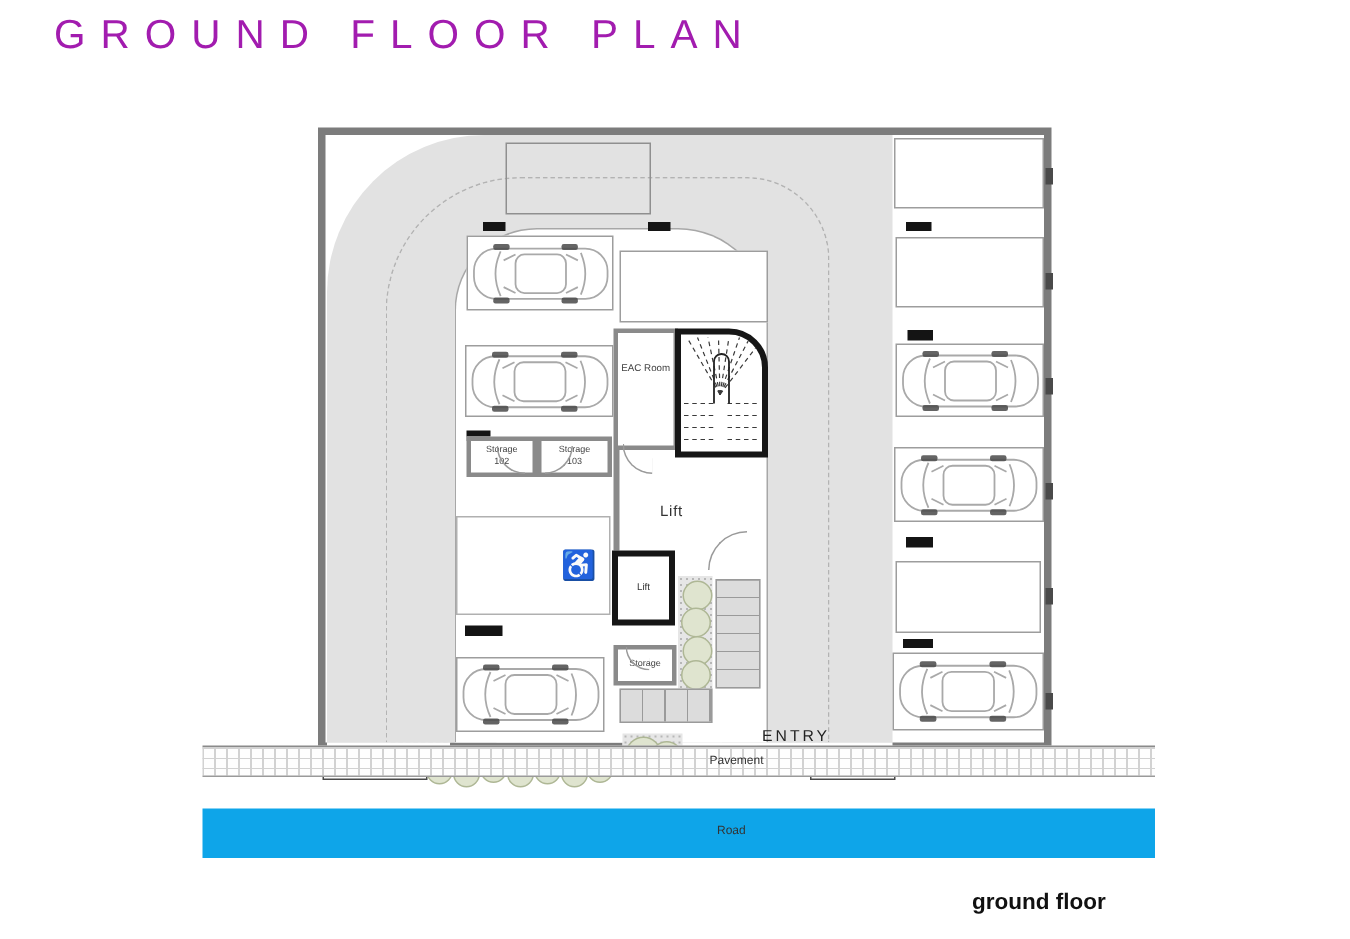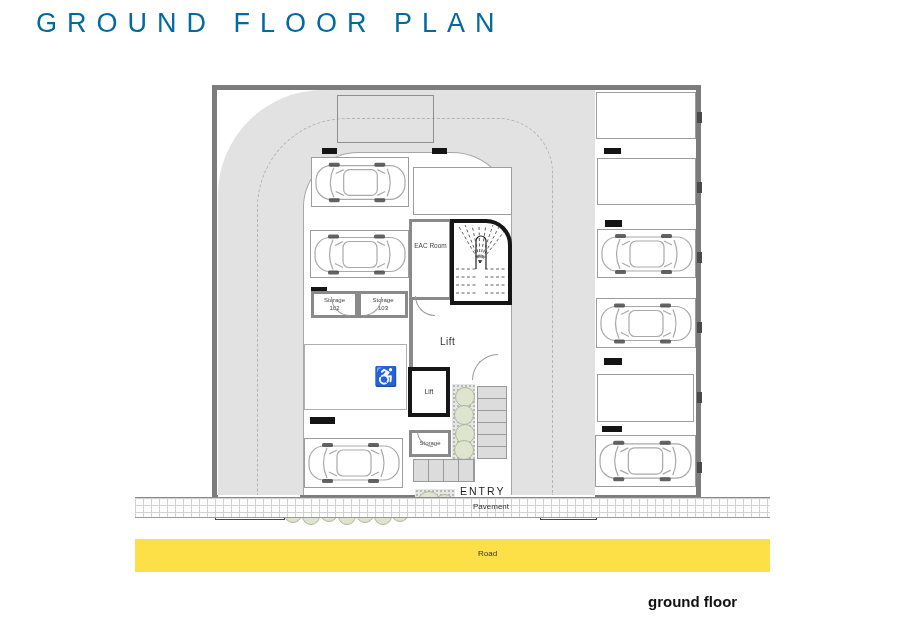--- a/index.html
+++ b/index.html
@@ -1,19 +1,19 @@
 <!DOCTYPE html>
 <html><head>
 <meta charset="utf-8">
 <style>
   html,body{margin:0;padding:0;background:#fff;}
   .canvas{position:relative;width:900px;height:626px;background:#fff;overflow:hidden;
           font-family:"Liberation Sans",sans-serif;}
   .abs{position:absolute;box-sizing:border-box;}
-  .title{font-size:27px;font-weight:300;letter-spacing:10px;color:#0369a1;}
+  .title{font-size:27px;font-weight:300;letter-spacing:10px;color:#a21caf;}
   .caption{font-size:15px;font-weight:bold;color:#111;}
   .building{border:5px solid #7c7c7c;background:#fff;}
   .driveway{background:#e2e2e2;border-top-left-radius:105px;}
   .island{background:#fff;border:1px solid #a7a7a7;border-bottom:none;
           border-top-left-radius:55px;border-top-right-radius:60px;}
   .centerline{border:1px dashed #b3b3b3;border-bottom:none;
           border-top-left-radius:90px;border-top-right-radius:55px;}
   .bay{border:1px solid #8f8f8f;}
   .stall{border:1px solid #9d9d9d;background:#fff;}
   .marker{background:#141414;}
@@ -37,25 +37,25 @@
      background-size:4px 4px;}
   .bush{position:absolute;border-radius:50%;background:#dfe4cf;border:1px solid #aeb795;}
   .steps-v{background:#dcdcdc;border:1px solid #9a9a9a;
      background-image:repeating-linear-gradient(to bottom,transparent 0 11px,#9a9a9a 11px 12px);}
   .steps-h{background:#dcdcdc;border:1px solid #9a9a9a;
      background-image:repeating-linear-gradient(to right,transparent 0 14px,#9a9a9a 14px 15px);}
   .pavement{background-color:#fefefe;border-top:1px solid #8a8a8a;border-bottom:1px solid #9a9a9a;
      background-image:
        repeating-linear-gradient(to right,#d2d2d2 0 1px,transparent 1px 8px),
        repeating-linear-gradient(to bottom,#d2d2d2 0 1px,transparent 1px 7px);}
-  .road{background:#fde047;}
+  .road{background:#0ea5e9;}
   .sitebox{background:#fff;border:1px solid #4a4a4a;color:#333;display:flex;
      align-items:center;justify-content:center;text-align:center;}
   .wall{background:#8a8a8a;}
-  .entrylbl{font-size:10.5px;letter-spacing:2px;color:#222;}
+  .entrylbl{font-size:10.5px;letter-spacing:2px;color:#222;margin-left:48px;}
   .wheel{color:#b5b5b5;font-size:19px;}
   svg.car{position:absolute;left:1px;top:1px;}
 </style>
 </head>
 <body>
 
 <div class="canvas">
 
   <svg width="0" height="0" style="position:absolute">
     <defs>

